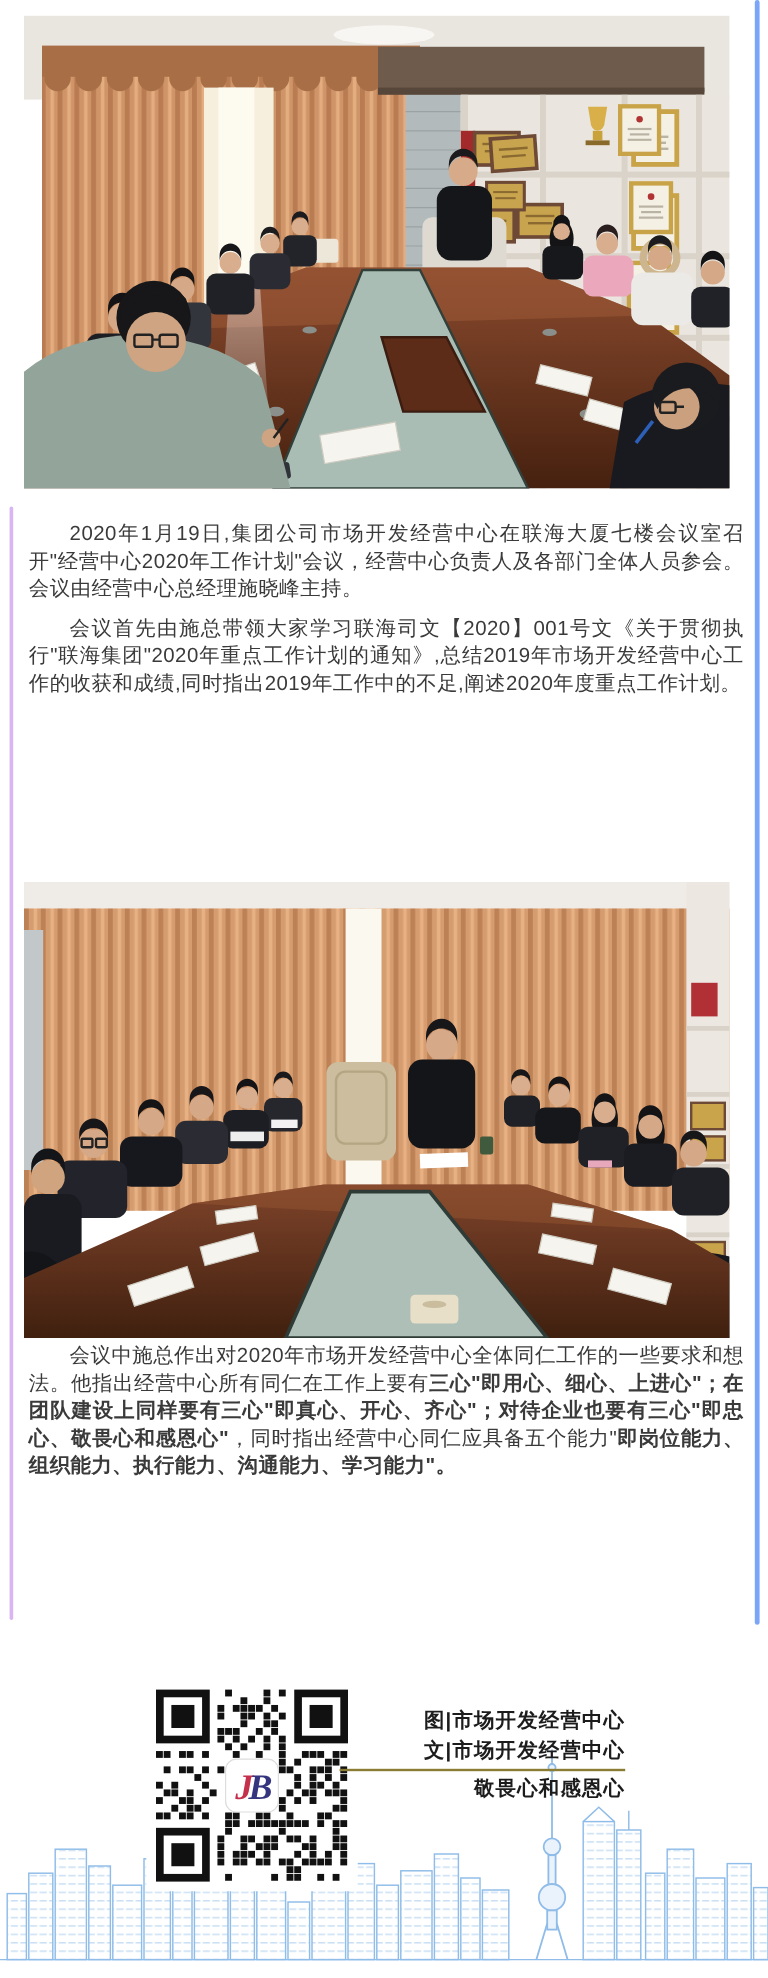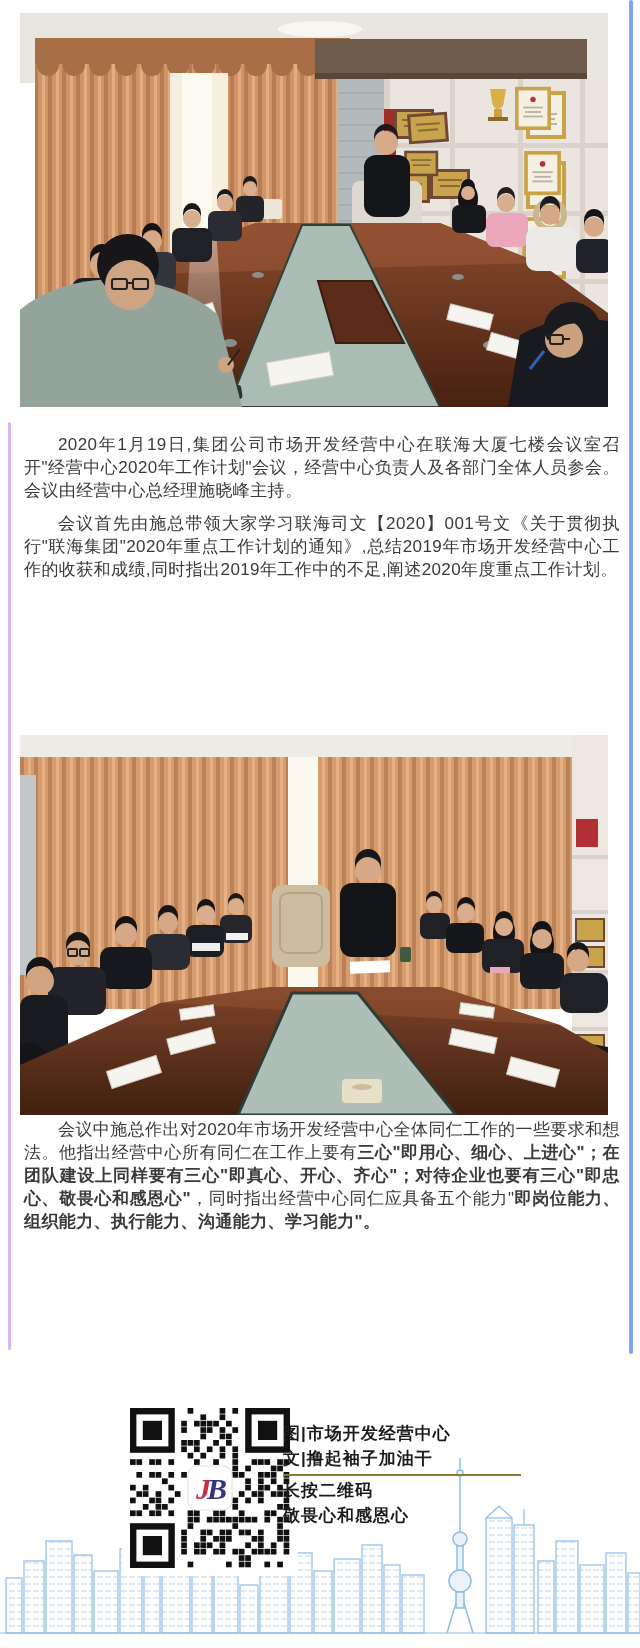--- a/index.html
+++ b/index.html
@@ -20,21 +20,21 @@
   .text-block{position:absolute;left:24px;width:596px;color:var(--body-text,#3a3a3a);
     font-size:17px;line-height:23px;letter-spacing:.4px;text-align:justify;}
   .text-block-1{top:433px;}
   .text-block-2{top:1118px;}
   .para{text-indent:2em;margin:0 0 10px 0;}
   .para:last-child{margin-bottom:0;}
   .para .b{font-weight:bold;}
   
   .qr-wrap{position:absolute;left:122px;top:1400px;width:176px;height:176px;background:#fff;z-index:3;}
   .credits{position:absolute;left:283px;top:1421px;width:238px;z-index:3;
-    text-align:left;font-weight:bold;font-size:17px;line-height:25px;color:#1c1c1c;letter-spacing:1px;}
+    text-align:right;font-weight:bold;font-size:17px;line-height:25px;color:#1c1c1c;letter-spacing:1px;}
   .credits .divider{border:0;border-top:2px solid var(--footer-divider,#8a7c33);margin:3px 0 2px 0;}
   .skyline{position:absolute;left:0;top:1413px;z-index:1;}
 </style>
 </head>
 <body>
 
 <div class="page">
 
   <div class="left-accent"></div>
   <div class="scrollbar"></div>
@@ -647,19 +647,18 @@
       <g>
         <rect x="66" y="66" width="44" height="44" rx="9" fill="#ffffff" stroke="#dddddd"></rect>
         <text x="74" y="99" font-family="Liberation Serif, DejaVu Serif, serif" font-size="30" font-style="italic" font-weight="bold" fill="#c5304c">J</text>
         <text x="85" y="99" font-family="Liberation Serif, DejaVu Serif, serif" font-size="30" font-style="italic" font-weight="bold" fill="#35357f">B</text>
       </g>
     </svg>
   </div>
 
   <div class="credits">
     <div>图|市场开发经营中心</div>
-    <div>文|撸起袖子加油干</div>
+    <div>文|市场开发经营中心</div>
     <hr class="divider">
-    <div>长按二维码</div>
     <div>敬畏心和感恩心</div>
   </div>
 
 </div>
 
 </body></html>

